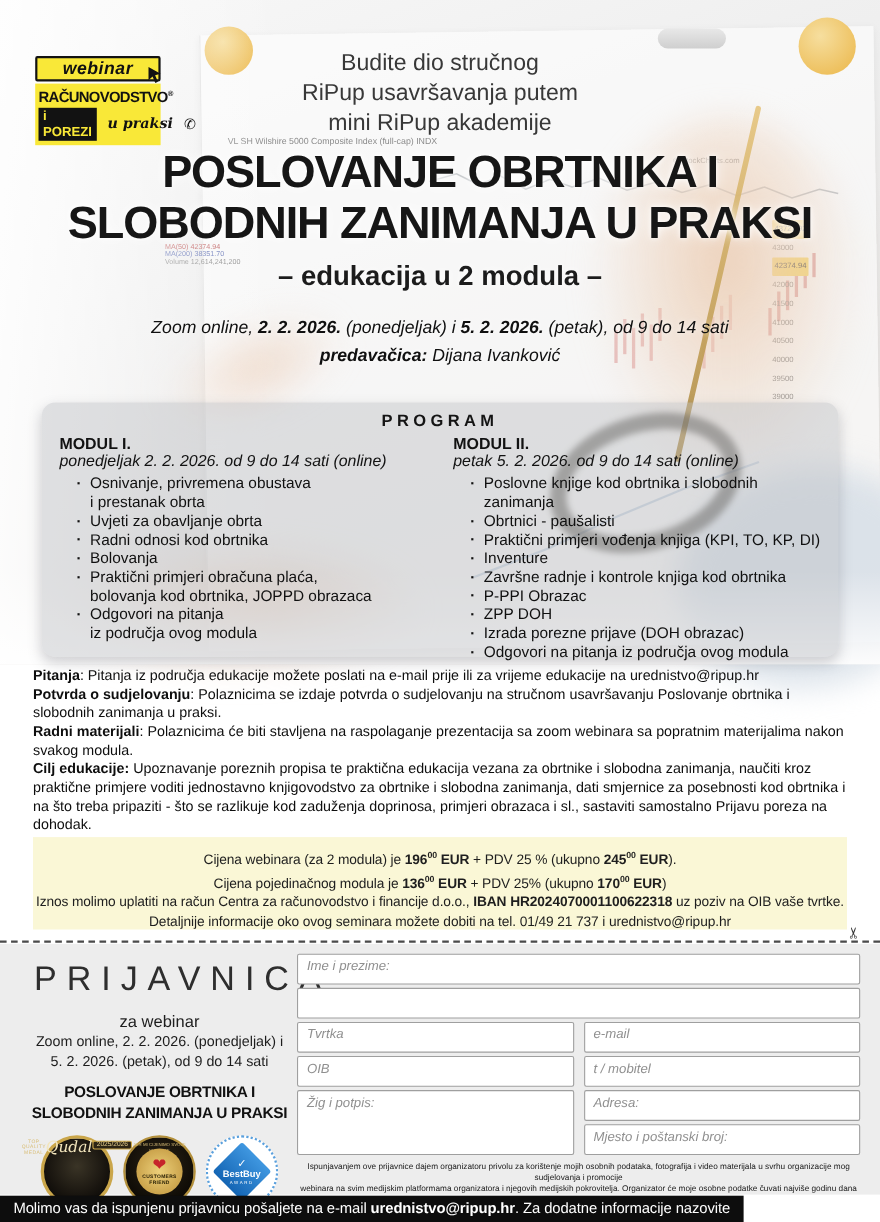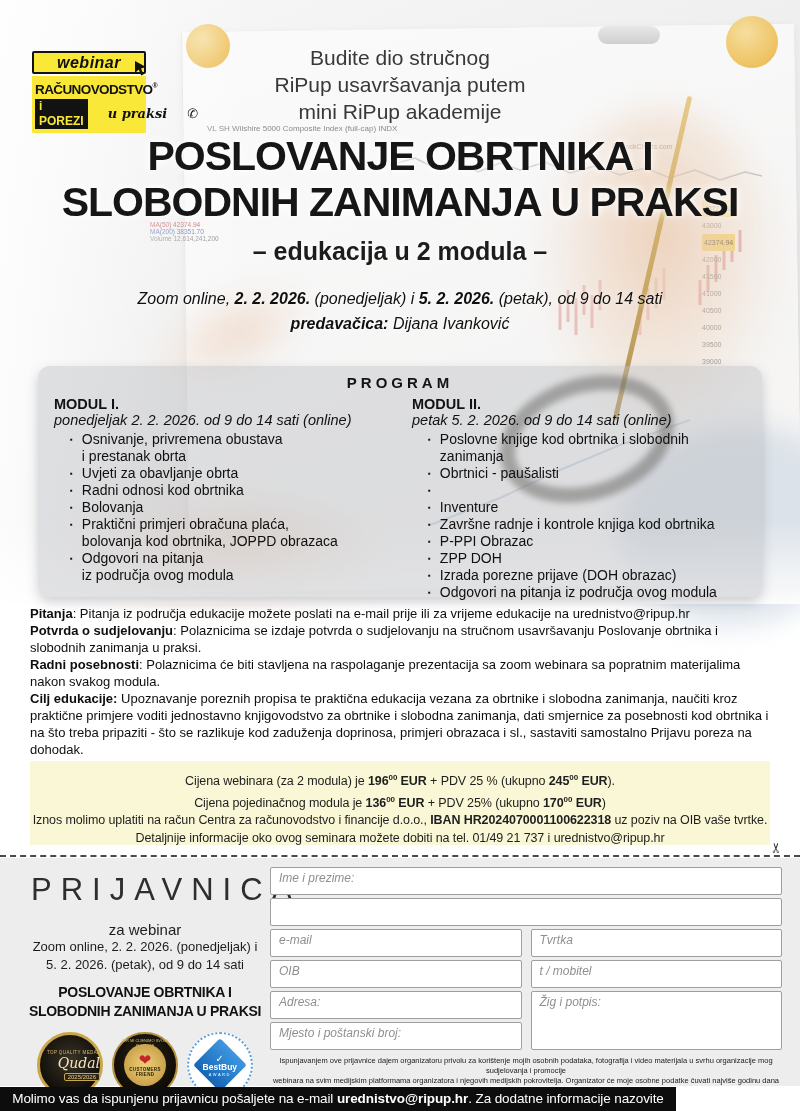--- a/index.html
+++ b/index.html
@@ -45,21 +45,21 @@
                    linear-gradient(0deg,rgba(255,255,255,.9),rgba(255,255,255,0) 14%);}
 
   
   .logo{position:absolute;left:32px;top:51px;width:114px;z-index:6;}
   .logo-webinar{position:relative;background:#f9e838;border:2px solid #121212;border-radius:2px;
         font-style:italic;font-weight:800;font-size:16px;line-height:19px;text-align:center;letter-spacing:.5px;}
   .cursor{position:absolute;right:-3px;top:8px;}
   .logo-brand{background:#f9e838;margin-top:2px;padding:3px 3px 4px;}
   .brand-top{font-weight:800;font-size:13.5px;letter-spacing:-.6px;line-height:14px;white-space:nowrap;}
   .brand-top sup{font-size:7px;}
-  .brand-row{display:flex;align-items:center;gap:20px;margin-top:2px;}
+  .brand-row{display:flex;align-items:center;gap:10px;margin-top:2px;}
   .brand-black{background:#121212;color:#f9e838;font-weight:800;font-size:12px;line-height:15px;padding:0 4px;}
   .brand-script{font-family:"DejaVu Serif",serif;font-style:italic;font-weight:700;font-size:13px;white-space:nowrap;}
   .phone-glyph{font-size:13px;line-height:13px;}
 
   
   .centered{position:absolute;left:0;width:100%;text-align:center;z-index:4;}
   .intro{top:44px;font-size:21px;line-height:27px;color:#383838;}
   .main-title{top:133px;font-size:41px;line-height:46px;font-weight:800;letter-spacing:-1px;color:#161616;
       text-shadow:0 0 12px rgba(255,255,255,.95),0 0 5px rgba(255,255,255,.85);}
   .subtitle{top:237px;font-size:25px;font-weight:600;color:#1c1c1c;
@@ -101,21 +101,21 @@
   
   .apply{position:absolute;left:0;top:858px;width:800px;height:228px;background:#ededed;z-index:3;}
   .left-col{position:absolute;left:22px;top:14px;width:246px;text-align:center;color:#1d1d1d;}
   .pj-title{font-size:31px;font-weight:400;letter-spacing:9px;padding-left:9px;color:#2e2e2e;}
   .pj-sub{margin-top:13px;font-size:15px;}
   .pj-line{font-size:13px;line-height:18px;}
   .pj-course{margin-top:9px;font-size:14px;font-weight:800;line-height:19px;letter-spacing:-.3px;color:#111;}
   .badges{margin-top:11px;display:flex;justify-content:center;gap:9px;}
   .badge{width:66px;height:66px;border-radius:50%;position:relative;box-sizing:border-box;}
   .badge-qudal{background:radial-gradient(circle at 50% 42%,#3a3426 0%,#1a1610 55%,#000 100%);
-      border:3px solid #caa64a;display:flex;flex-direction:column;align-items:flex-end;justify-content:center;}
+      border:3px solid #caa64a;display:flex;flex-direction:row;align-items:flex-start;justify-content:center;}
   .q-top{font-size:4.5px;color:#d9be78;letter-spacing:.4px;}
   .q-name{font-family:"DejaVu Serif",serif;font-style:italic;font-size:14px;color:#f3e6bd;line-height:16px;}
   .q-sub{font-size:6px;color:#e6cf8d;margin-top:2px;border:1px solid #caa64a;border-radius:2px;padding:0 3px;background:#2c2415;}
   .badge-cf{background:radial-gradient(circle at 50% 40%,#2b2417,#0d0a05 75%);border:2px solid #b3903c;}
   .cf-top{position:absolute;top:4px;width:100%;text-align:center;font-size:4px;color:#d9be78;}
   .cf-bottom{position:absolute;bottom:4px;width:100%;text-align:center;font-size:4px;color:#d9be78;}
   .cf-ring{position:absolute;inset:10px;border-radius:50%;
       background:radial-gradient(circle,#ecd07a 0%,#c49a42 85%);
       display:flex;flex-direction:column;align-items:center;justify-content:center;color:#2a2105;}
   .heart{color:#c6242b;font-size:15px;line-height:13px;}
@@ -288,20 +288,21 @@
           <li>
               <span class="blt">▪</span>
               <span class="txt">Poslovne knjige kod obrtnika i slobodnih zanimanja</span>
             </li>
           <li>
               <span class="blt">▪</span>
               <span class="txt">Obrtnici - paušalisti</span>
             </li>
           <li>
               <span class="blt">▪</span>
+              <span class="txt">Praktični primjeri vođenja knjiga (KPI, TO, KP, DI)</span>
             </li>
           <li>
               <span class="blt">▪</span>
               <span class="txt">Inventure</span>
             </li>
           <li>
               <span class="blt">▪</span>
               <span class="txt">Završne radnje i kontrole knjiga kod obrtnika</span>
             </li>
           <li>
@@ -321,21 +322,21 @@
               <span class="txt">Odgovori na pitanja iz područja ovog modula</span>
             </li>
         </ul>
       </div>
     </div>
   </div>
 
   <div class="info">
     <p><b>Pitanja</b><span>: Pitanja iz područja edukacije možete poslati na e-mail prije ili za vrijeme edukacije na urednistvo@ripup.hr</span></p>
     <p><b>Potvrda o sudjelovanju</b><span>: Polaznicima se izdaje potvrda o sudjelovanju na stručnom usavršavanju Poslovanje obrtnika i slobodnih zanimanja u praksi.</span></p>
-    <p><b>Radni posebnosti</b><span>: Polaznicima će biti stavljena na raspolaganje prezentacija sa zoom webinara sa popratnim materijalima nakon svakog modula.</span></p>
+    <p><b>Radni materijali</b><span>: Polaznicima će biti stavljena na raspolaganje prezentacija sa zoom webinara sa popratnim materijalima nakon svakog modula.</span></p>
     <p><b>Cilj edukacije:</b><span> Upoznavanje poreznih propisa te praktična edukacija vezana za obrtnike i slobodna zanimanja, naučiti kroz praktične primjere voditi jednostavno knjigovodstvo za obrtnike i slobodna zanimanja, dati smjernice za posebnosti kod obrtnika i na što treba pripaziti - što se razlikuje kod zaduženja doprinosa, primjeri obrazaca i sl., sastaviti samostalno Prijavu poreza na dohodak.</span></p>
   </div>
 
   <div class="pricebox">
     <div>
       <span>Cijena webinara (za 2 modula) je </span><b><span>196</span><sup>00</sup><span> EUR</span></b><span> + PDV 25 % (ukupno </span><b><span>245</span><sup>00</sup><span> EUR</span></b><span>).</span>
     </div>
     <div>
       <span>Cijena pojedinačnog modula je </span><b><span>136</span><sup>00</sup><span> EUR</span></b><span> + PDV 25% (ukupno </span><b><span>170</span><sup>00</sup><span> EUR</span></b><span>)</span>
     </div>
@@ -382,26 +383,26 @@
             </div>
           </div>
         </div>
       </div>
     </div>
 
     <div class="form">
       <div class="grid">
         <div class="field full">Ime i prezime:</div>
         <div class="field full"></div>
+        <div class="field">Tvrtka</div>
         <div class="field">e-mail</div>
-        <div class="field">Tvrtka</div>
         <div class="field">OIB</div>
         <div class="field">t / mobitel</div>
+        <div class="field tall">Žig i potpis:</div>
         <div class="field">Adresa:</div>
-        <div class="field tall">Žig i potpis:</div>
         <div class="field">Mjesto i poštanski broj:</div>
       </div>
       <div class="consent">
         <span>Ispunjavanjem ove prijavnice dajem organizatoru privolu za korištenje mojih osobnih podataka, fotografija i video materijala u svrhu organizacije mog sudjelovanja i promocije</span>
         <span>webinara na svim medijskim platformama organizatora i njegovih medijskih pokrovitelja. Organizator će moje osobne podatke čuvati najviše godinu dana od prijave.</span>
       </div>
     </div>
   </div>
 
   <div class="footer">

